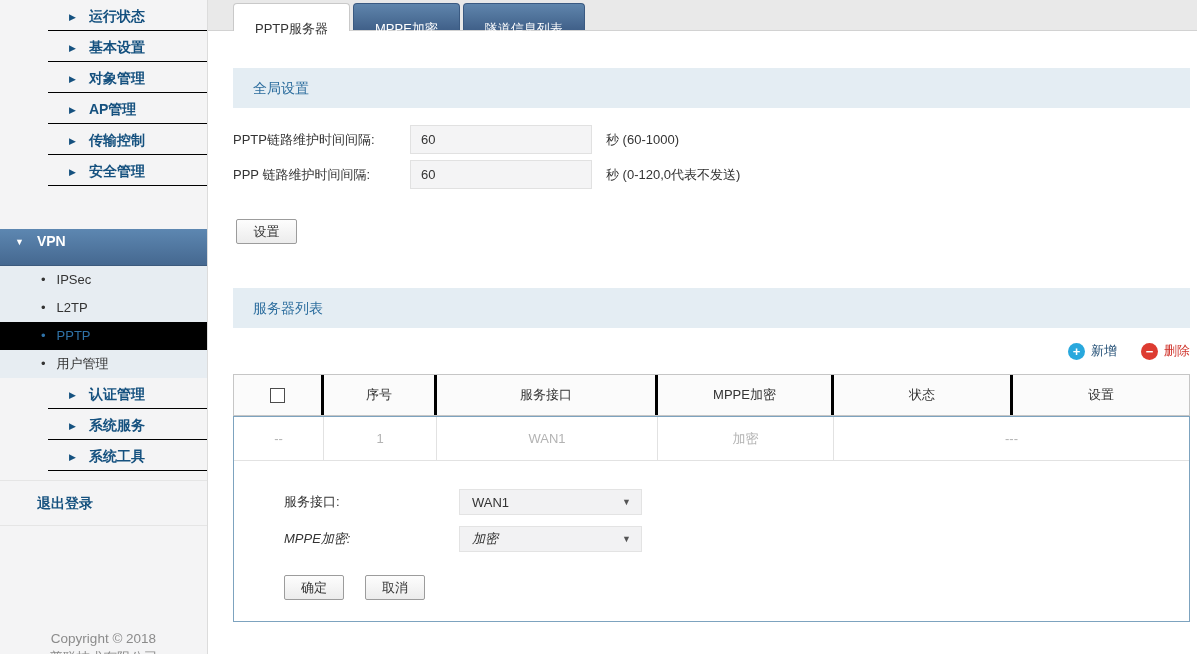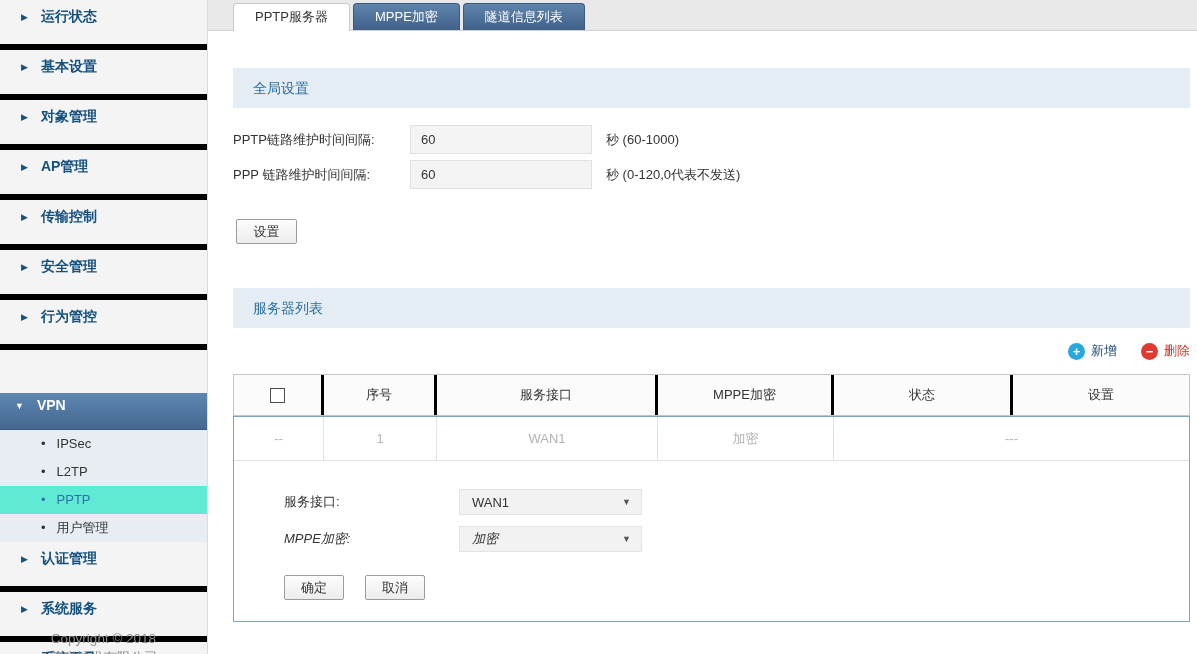--- a/index.html
+++ b/index.html
@@ -4,34 +4,34 @@
 <style>
   * { box-sizing: border-box; margin: 0; padding: 0; }
   html,body { background:#fff; }
   .screen {
     position: relative; width: 1197px; height: 654px; overflow: hidden;
     font-family: "Liberation Sans", "DejaVu Sans", sans-serif; background:#fff;
     -webkit-font-smoothing: antialiased;
   }
   
   .sidebar { position:absolute; left:0; top:0; bottom:0; width:208px; background:#f4f4f5; border-right:1px solid #dcdcdc; }
-  .nav-item { height:50px; line-height:32px; border-bottom:6px solid #000000; color:#15517f; font-weight:bold; font-size:14px; padding-left:21px; white-space:nowrap; cursor:pointer; }
+  .nav-item { height:31px; line-height:32px; border-bottom:1px solid #000000; color:#15517f; font-weight:bold; font-size:14px; padding-left:21px; white-space:nowrap; cursor:pointer;margin-left:48px; }
   .nav-arrow { display:inline-block; font-size:9px; margin-right:13px; color:#15517f; transform:translateY(-1px); }
   .nav-vpn { height:37px; line-height:24px; background:linear-gradient(#5d87b1,#456890); border-bottom:1px solid #3c5a7d; color:#fff; font-weight:bold; font-size:14px; padding-left:15px; cursor:pointer;margin-top:43px; }
   .nav-vpn .nav-arrow { color:#fff; }
   .subnav-item { height:28px; line-height:28px; background:#e7edf2; color:#333; font-size:13px; padding-left:41px; cursor:pointer; white-space:nowrap; }
   .subnav-item .bullet { display:inline-block; margin-right:11px; font-size:13px; }
-  .subnav-item.active { background:#5eead4; color:#2f72a7; }
+  .subnav-item.active { background:#000000; color:#2f72a7; }
   .nav-spacer { height:10px; border-bottom:1px solid #e5e5e5; }
   .logout-item { height:45px; line-height:45px; border-bottom:1px solid #e5e5e5; color:#15517f; font-weight:bold; font-size:14px; padding-left:37px; cursor:pointer; }
   .copyright { position:absolute; top:629px; left:0; width:100%; text-align:center; color:#8b8b8b; font-size:13.5px; line-height:19px; }
   
   .content { position:absolute; left:208px; top:0; right:0; bottom:0; background:#fff; }
   .tabbar { height:31px; background:#e9e9e9; border-bottom:1px solid #d2d2d2; padding-left:25px; display:flex; align-items:flex-end; }
-  .tab { height:27px; line-height:26px; padding:0 21px; font-size:13px; border-radius:4px 4px 0 0; margin-right:3px; cursor:pointer; white-space:nowrap;text-align:right; }
+  .tab { height:27px; line-height:26px; padding:12px 21px; font-size:13px; border-radius:4px 4px 0 0; margin-right:3px; cursor:pointer; white-space:nowrap;text-align:right; }
   .tab.inactive { background:linear-gradient(#5f85ac,#406089); color:#fff; border:1px solid #3a5a82; border-bottom:none; }
   .tab.active { background:#fff; color:#333; border:1px solid #c9c9c9; border-bottom:none; height:28px; margin-bottom:-1px; position:relative; z-index:2; }
   .main-body { padding:0 7px 16px 25px; }
   .section-header { height:40px; line-height:40px; background:#e4edf3; color:#2d6e9e; font-size:14px; padding-left:20px; }
   .sh-global { margin-top:37px; }
   .sh-list { margin-top:44px; }
   .gs-row { display:flex; align-items:center; height:29px; }
   .gs-row.first { margin-top:17px; }
   .gs-row.second { margin-top:6px; }
   .gs-label { width:177px; font-size:13px; color:#333; }
@@ -78,21 +78,20 @@
 
 <div class="screen">
 
   <aside class="sidebar">
     <div class="nav-item"><span class="nav-arrow">▶</span><span>运行状态</span></div>
     <div class="nav-item"><span class="nav-arrow">▶</span><span>基本设置</span></div>
     <div class="nav-item"><span class="nav-arrow">▶</span><span>对象管理</span></div>
     <div class="nav-item"><span class="nav-arrow">▶</span><span>AP管理</span></div>
     <div class="nav-item"><span class="nav-arrow">▶</span><span>传输控制</span></div>
     <div class="nav-item"><span class="nav-arrow">▶</span><span>安全管理</span></div>
-    <div class="nav-item"><span class="nav-arrow">▶</span><span>行为管控</span></div>
     <div class="nav-vpn"><span class="nav-arrow">▼</span><span>VPN</span></div>
     <div class="subnav-item"><span class="bullet">•</span><span>IPSec</span></div>
     <div class="subnav-item"><span class="bullet">•</span><span>L2TP</span></div>
     <div class="subnav-item active"><span class="bullet">•</span><span>PPTP</span></div>
     <div class="subnav-item"><span class="bullet">•</span><span>用户管理</span></div>
     <div class="nav-item"><span class="nav-arrow">▶</span><span>认证管理</span></div>
     <div class="nav-item"><span class="nav-arrow">▶</span><span>系统服务</span></div>
     <div class="nav-item"><span class="nav-arrow">▶</span><span>系统工具</span></div>
     <div class="nav-spacer"></div>
     <div class="logout-item">退出登录</div>

